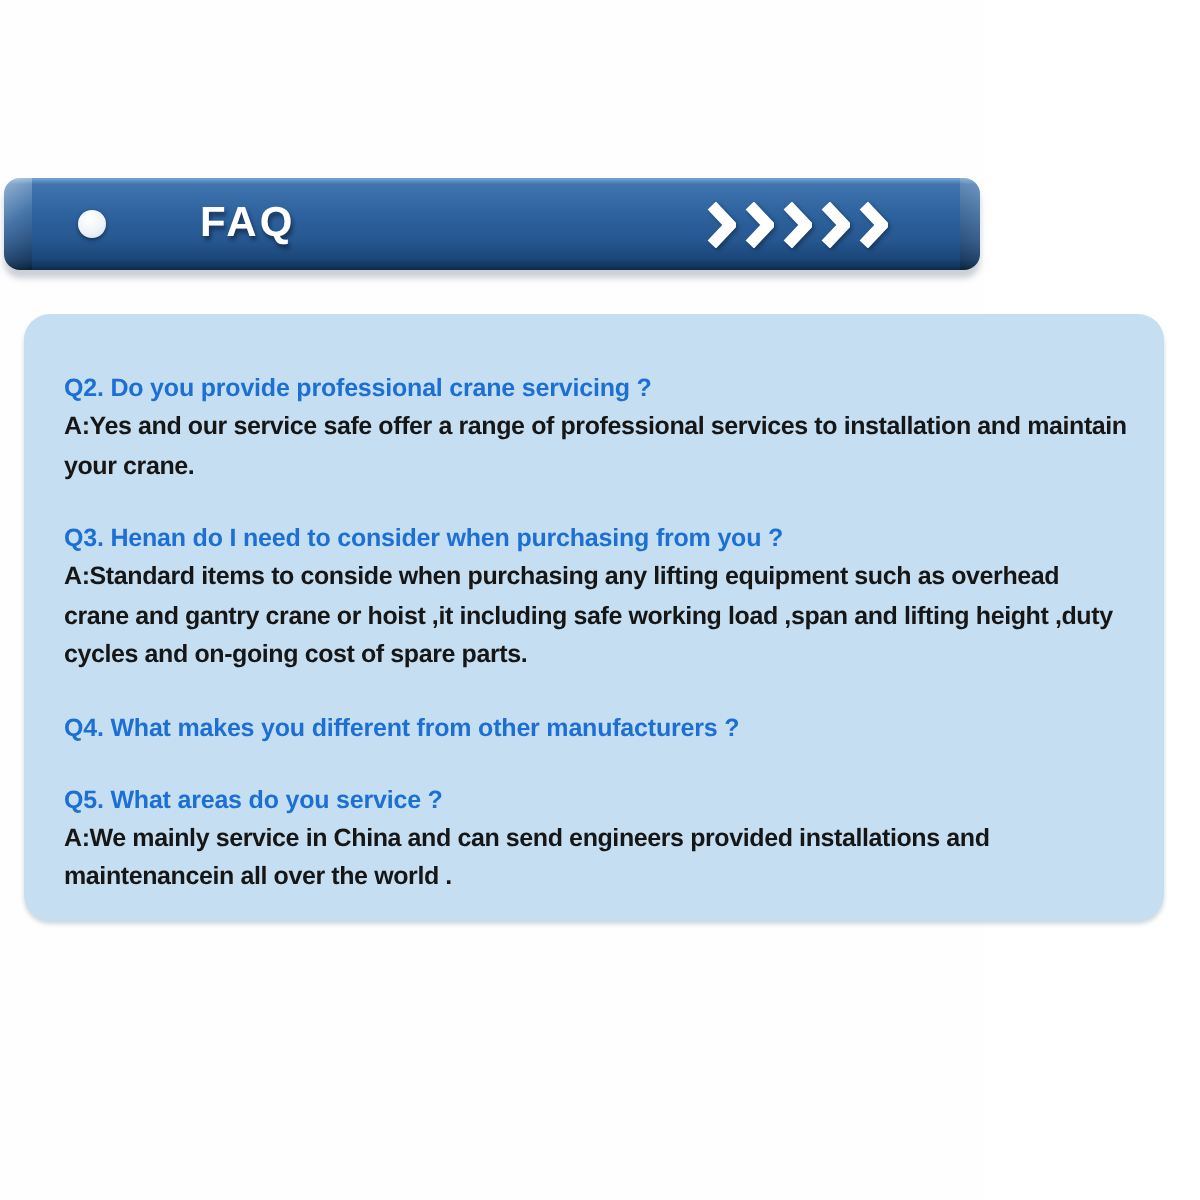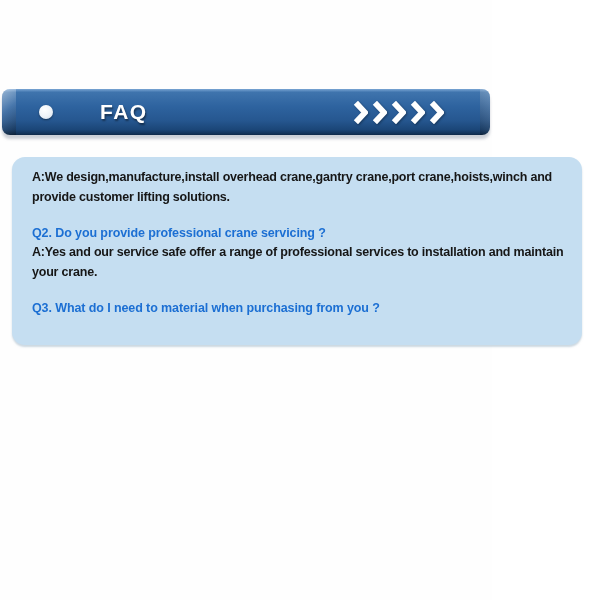--- a/index.html
+++ b/index.html
@@ -143,26 +143,31 @@
           <path d="M2.5 1.5 L10.5 10 L2.5 18.5" fill="none" stroke="#ffffff" stroke-width="5"></path>
         </svg>
       <svg width="15" height="23" viewBox="0 0 13 20">
           <path d="M2.5 1.5 L10.5 10 L2.5 18.5" fill="none" stroke="#ffffff" stroke-width="5"></path>
         </svg>
     </span>
   </div>
 
   <div class="faq-panel">
     <div class="faq-item">
-      <div class="faq-answer">A:We design,manufacture,install overhead crane,gantry crane,port crane,hoists,winch and provide customer lifting solutions.</div>
     </div>
     <div class="faq-item">
       <div class="faq-question">Q2. Do you provide professional crane servicing ?</div>
       <div class="faq-answer">A:Yes and our service safe offer a range of professional services to installation and maintain your crane.</div>
     </div>
     <div class="faq-item">
-      <div class="faq-question">Q3. What do I need to material when purchasing from you ?</div>
+      <div class="faq-question">Q3. Henan do I need to consider when purchasing from you ?</div>
+      <div class="faq-answer">A:Standard items to conside when purchasing any lifting equipment such as overhead crane and gantry crane or hoist ,it including safe working load ,span and lifting height ,duty cycles and on-going cost of spare parts.</div>
     </div>
     <div class="faq-item">
+      <div class="faq-question">Q4. What makes you different from other manufacturers ?</div>
+    </div>
+    <div class="faq-item">
+      <div class="faq-question">Q5. What areas do you service ?</div>
+      <div class="faq-answer">A:We mainly service in China and can send engineers provided installations and maintenancein all over the world .</div>
     </div>
   </div>
 
 </div>
 
 </body></html>

